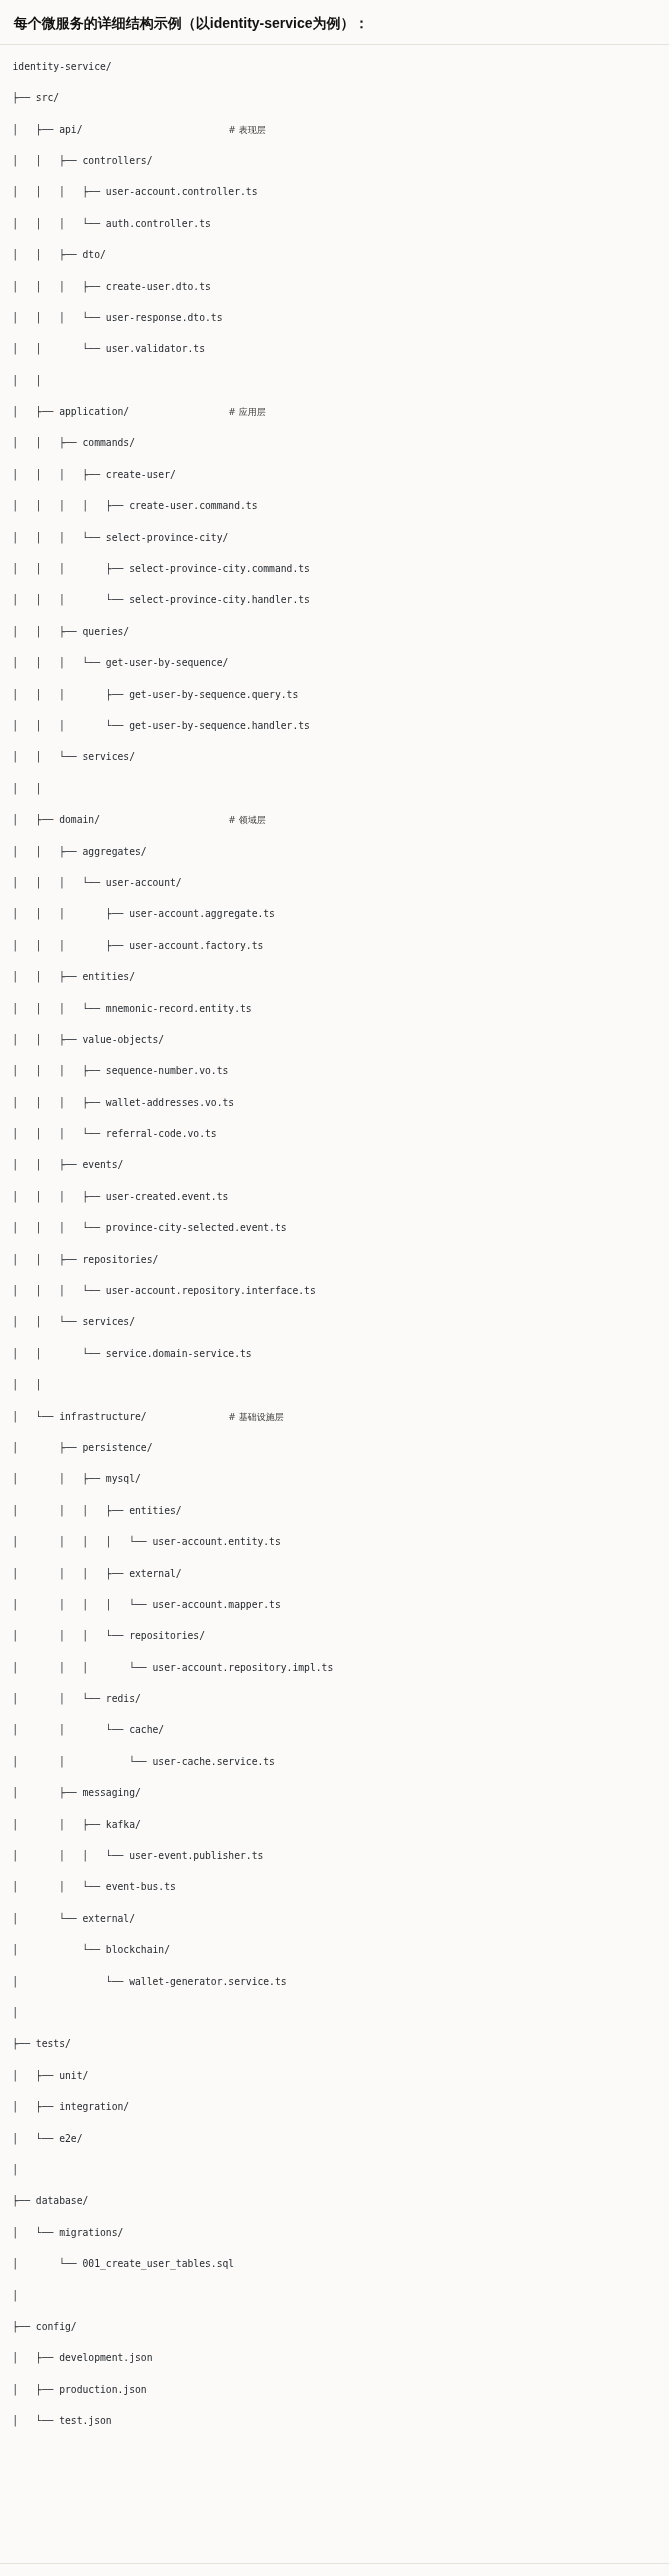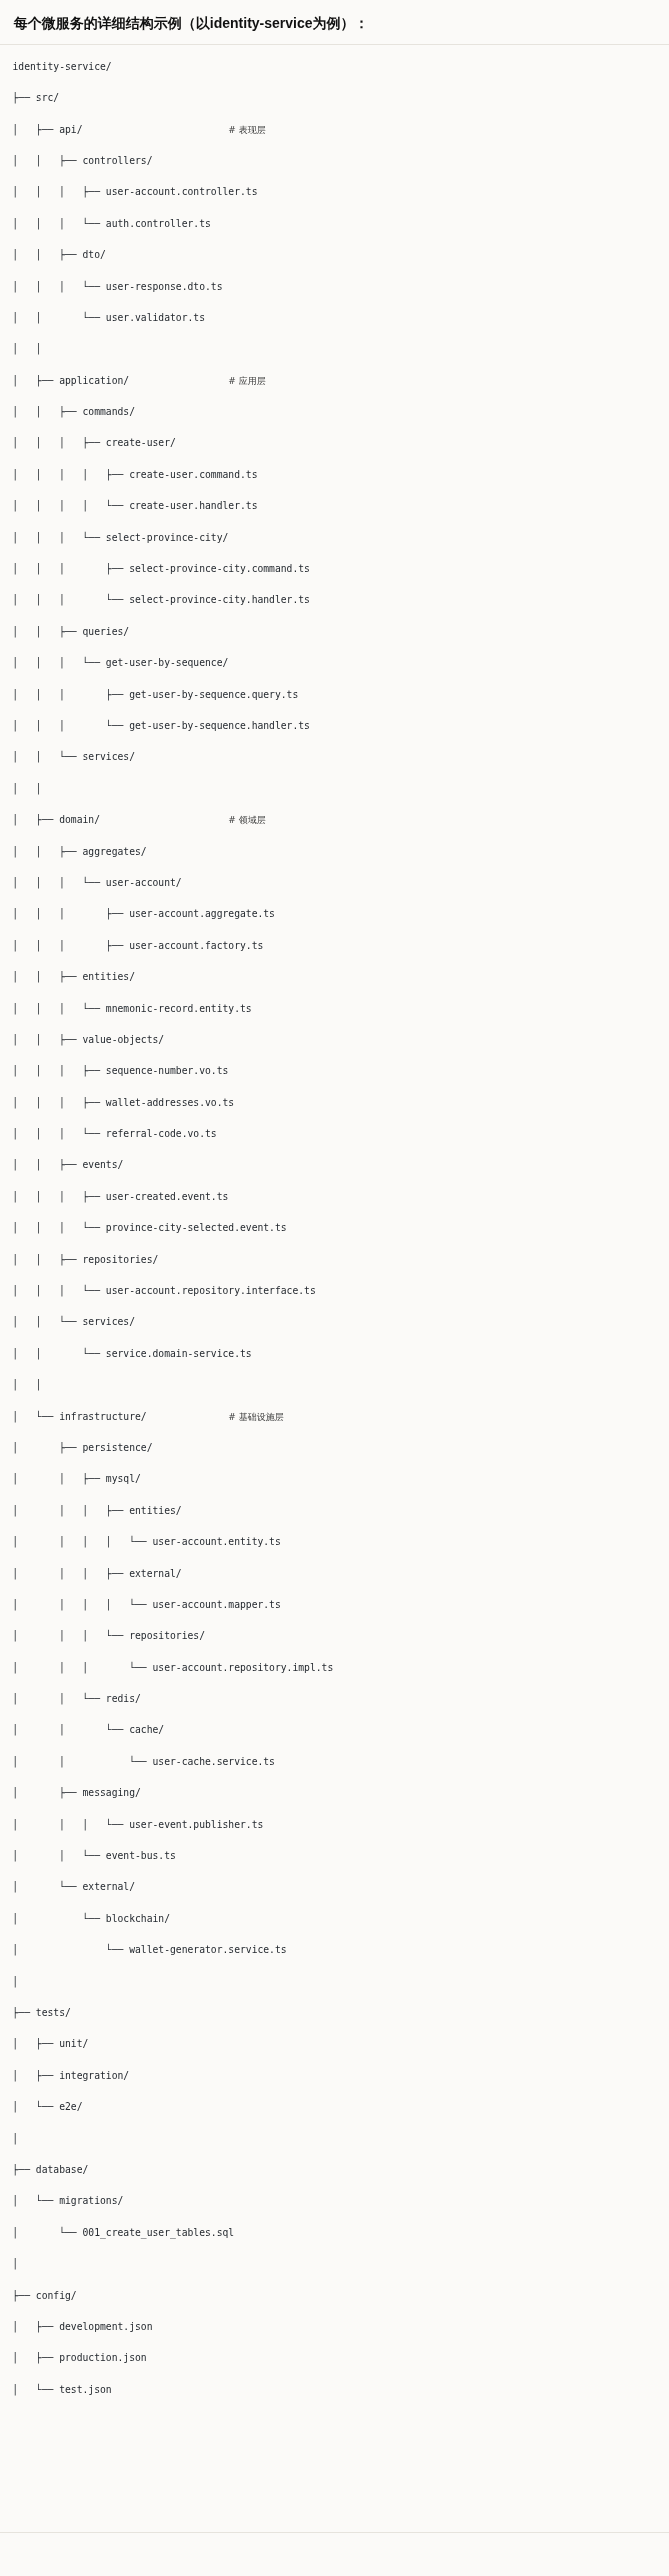--- a/index.html
+++ b/index.html
@@ -69,28 +69,28 @@
   <h2 class="doc-heading">每个微服务的详细结构示例（以identity-service为例）：</h2>
 
   <div class="tree-block">
     <pre class="tree" id="tree-root"><span class="row"><span>identity-service/</span></span>
 <span class="row"><span>├── src/</span></span>
 <span class="row"><span>│   ├── api/</span><span>                         </span><span class="cmt cmt-cn"># 表现层</span></span>
 <span class="row"><span>│   │   ├── controllers/</span></span>
 <span class="row"><span>│   │   │   ├── user-account.controller.ts</span></span>
 <span class="row"><span>│   │   │   └── auth.controller.ts</span></span>
 <span class="row"><span>│   │   ├── dto/</span></span>
+<span class="row"><span>│   │   │   ├── create-user.dto.ts</span></span>
 <span class="row"><span>│   │   │   └── user-response.dto.ts</span></span>
 <span class="row"><span>│   │       └── user.validator.ts</span></span>
 <span class="row"><span>│   │</span></span>
 <span class="row"><span>│   ├── application/</span><span>                 </span><span class="cmt cmt-cn"># 应用层</span></span>
 <span class="row"><span>│   │   ├── commands/</span></span>
 <span class="row"><span>│   │   │   ├── create-user/</span></span>
 <span class="row"><span>│   │   │   │   ├── create-user.command.ts</span></span>
-<span class="row"><span>│   │   │   │   └── create-user.handler.ts</span></span>
 <span class="row"><span>│   │   │   └── select-province-city/</span></span>
 <span class="row"><span>│   │   │       ├── select-province-city.command.ts</span></span>
 <span class="row"><span>│   │   │       └── select-province-city.handler.ts</span></span>
 <span class="row"><span>│   │   ├── queries/</span></span>
 <span class="row"><span>│   │   │   └── get-user-by-sequence/</span></span>
 <span class="row"><span>│   │   │       ├── get-user-by-sequence.query.ts</span></span>
 <span class="row"><span>│   │   │       └── get-user-by-sequence.handler.ts</span></span>
 <span class="row"><span>│   │   └── services/</span></span>
 <span class="row"><span>│   │</span></span>
 <span class="row"><span>│   ├── domain/</span><span>                      </span><span class="cmt cmt-cn"># 领域层</span></span>
@@ -118,20 +118,21 @@
 <span class="row"><span>│       │   │   ├── entities/</span></span>
 <span class="row"><span>│       │   │   │   └── user-account.entity.ts</span></span>
 <span class="row"><span>│       │   │   ├── external/</span></span>
 <span class="row"><span>│       │   │   │   └── user-account.mapper.ts</span></span>
 <span class="row"><span>│       │   │   └── repositories/</span></span>
 <span class="row"><span>│       │   │       └── user-account.repository.impl.ts</span></span>
 <span class="row"><span>│       │   └── redis/</span></span>
 <span class="row"><span>│       │       └── cache/</span></span>
 <span class="row"><span>│       │           └── user-cache.service.ts</span></span>
 <span class="row"><span>│       ├── messaging/</span></span>
+<span class="row"><span>│       │   ├── kafka/</span></span>
 <span class="row"><span>│       │   │   └── user-event.publisher.ts</span></span>
 <span class="row"><span>│       │   └── event-bus.ts</span></span>
 <span class="row"><span>│       └── external/</span></span>
 <span class="row"><span>│           └── blockchain/</span></span>
 <span class="row"><span>│               └── wallet-generator.service.ts</span></span>
 <span class="row"><span>│</span></span>
 <span class="row"><span>├── tests/</span></span>
 <span class="row"><span>│   ├── unit/</span></span>
 <span class="row"><span>│   ├── integration/</span></span>
 <span class="row"><span>│   └── e2e/</span></span>

